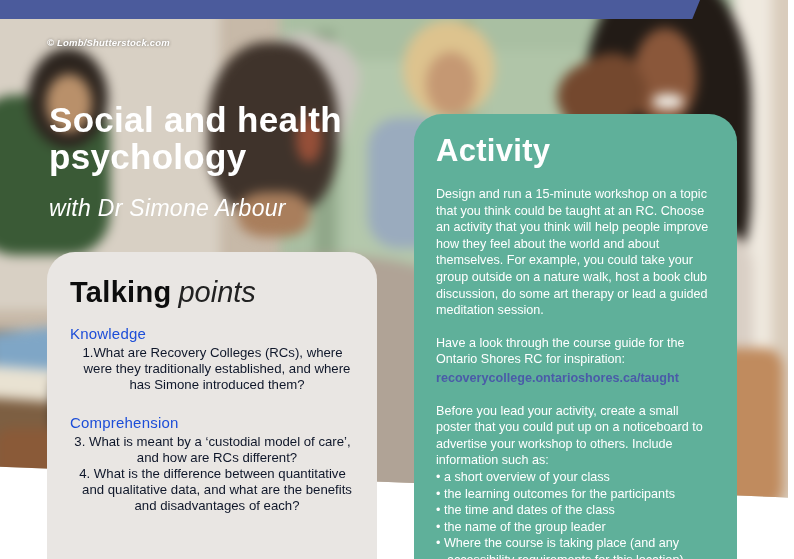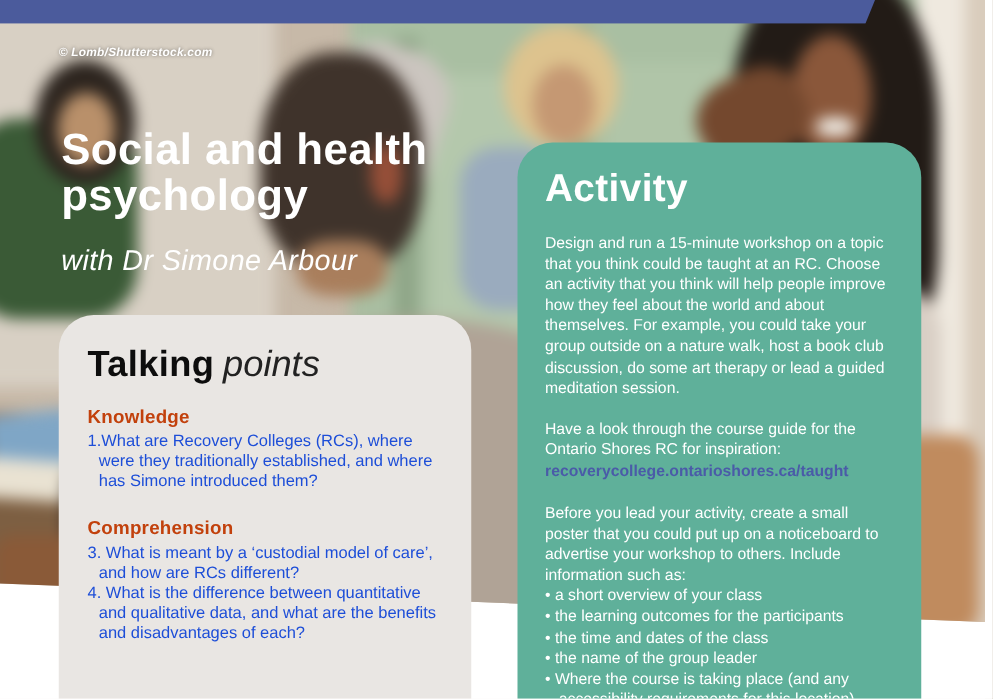--- a/index.html
+++ b/index.html
@@ -77,26 +77,26 @@
   
   .talking-card {
     position:absolute; left:47px; top:252px; width:330px; height:360px;
     background:#E9E6E3; border-radius:28px; padding:24px 22px 0 23px;
     color:#161616;
   }
   .tp-heading { font-size:29px; margin-bottom:16px; color:#0D0D0D; }
   .tp-heading .bold { font-weight:900; letter-spacing:.3px; }
   .tp-heading .light { font-style:italic; font-weight:300; margin-left:7px; color:#222; }
   .tp-section-heading {
-    font-size:15px; font-weight:700; color:#c2410c; margin-bottom:3px; letter-spacing:.2px;
+    font-size:15px; font-weight:400; color:#1d4ed8; margin-bottom:3px; letter-spacing:.2px;
   }
   .tp-section { margin-bottom:22px; }
   .tp-item {
-    font-size:13.2px; line-height:15.8px; color:#1d4ed8; font-weight:500;
-    padding-left:9px; text-indent:-9px;
+    font-size:13.2px; line-height:15.8px; color:#0f172a; font-weight:500;
+    padding-left:9px; text-indent:-9px;text-align:center;
   }
 
   
   .activity-panel {
     position:absolute; left:414px; top:114px; width:323px; height:480px;
     background:#5FB09A; border-radius:28px; padding:19px 24px 0 22px;
     color:#ffffff;
   }
   .act-heading { font-size:31px; font-weight:900; letter-spacing:.3px; margin-bottom:17px; }
   .act-para { font-size:12.6px; line-height:16.6px; font-weight:500; }

